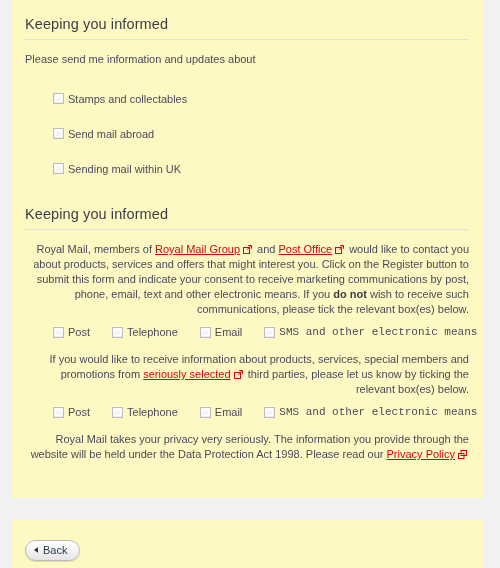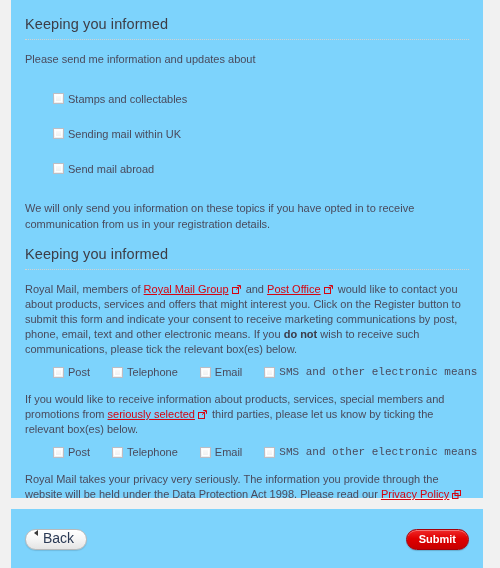--- a/index.html
+++ b/index.html
@@ -17,22 +17,22 @@
   }
 
   .page {
     width: 500px;
     height: 568px;
     position: relative;
     box-sizing: border-box;
   }
 
   .panel {
-    background: #7dd3fc;
-    margin: 0 17px 1px 11px;
+    background: #fef9c3;
+    margin: 0 17px 12px 11px;
     box-sizing: border-box;
   }
 
   .panel-main {
     padding: 10px 14px 12px 14px;
     height: 498px;
     box-sizing: border-box;
   }
 
   .gap {
@@ -64,20 +64,21 @@
     border-top: 1px dotted #d3d3d3;
     margin: 0 0 12px 0;
     height: 0;
   }
 
   p.body-text {
     margin: 0 0 6px 0;
     line-height: 15px;
     color: #4a4a5c;
     font-size: 11px;
+    text-align: right;
   }
 
   p.intro-text {
     margin: 0 0 14px 0;
     line-height: 15px;
     color: #4a4a5c;
     font-size: 11px;
   }
 
   .note-text {
@@ -161,28 +162,29 @@
     margin: 0 2px 0 3px;
     vertical-align: -1px;
   }
   .ext-icon svg { display: block; }
 
   b.strong { font-weight: bold; color: #3b3b48; }
 
   
   .btn-back {
     display: inline-flex;
+    align-items: center;
     justify-content: center;
     height: 21px;
     padding: 0 12px 0 8px;
     border-radius: 11px;
     border: 1px solid #b9b9b9;
     background: linear-gradient(to bottom, #ffffff 0%, #f6f6f6 45%, #e4e4e4 100%);
     box-shadow: 0 1px 1px rgba(0,0,0,0.12), inset 0 1px 0 #ffffff;
-    font-size: 14px;
+    font-size: 11px;
     color: #2b3a55;
     cursor: pointer;
     font-family: "Liberation Sans", sans-serif;
   }
 
   .back-arrow {
     width: 0;
     height: 0;
     border-top: 3px solid transparent;
     border-bottom: 3px solid transparent;
@@ -222,31 +224,30 @@
 
     <p class="intro-text">Please send me information and updates about</p>
 
     <div class="cb-list">
       <div class="cb-row-stacked">
         <span class="checkbox"></span>
         <span class="cb-label">Stamps and collectables</span>
       </div>
       <div class="cb-row-stacked">
         <span class="checkbox"></span>
+        <span class="cb-label">Send mail abroad</span>
+      </div>
+      <div class="cb-row-stacked">
+        <span class="checkbox"></span>
         <span class="cb-label">Sending mail within UK</span>
       </div>
-      <div class="cb-row-stacked">
-        <span class="checkbox"></span>
-        <span class="cb-label">Send mail abroad</span>
-      </div>
     </div>
 
     <div style="height:14px"></div>
 
-    <p class="note-text">We will only send you information on these topics if you have opted in to receive communication from us in your registration details.</p>
 
     <h2 class="section-title">Keeping you informed</h2>
     <hr class="divider">
 
     <p class="body-text"><span>Royal Mail, members of </span><a class="ext-link" href="#">Royal Mail Group</a><span class="ext-icon"><svg width="9" height="9" viewBox="0 0 9 9">
             <rect x="0.5" y="2.5" width="6" height="6" fill="none" stroke="#d40511" stroke-width="1"></rect>
             <path d="M4.2 4.6 L8 0.8" stroke="#d40511" stroke-width="1" fill="none"></path>
             <path d="M5.2 0.5 L8.5 0.5 L8.5 3.8" stroke="#d40511" stroke-width="1" fill="none"></path>
           </svg></span><span> and </span><a class="ext-link" href="#">Post Office</a><span class="ext-icon"><svg width="9" height="9" viewBox="0 0 9 9">
             <rect x="0.5" y="2.5" width="6" height="6" fill="none" stroke="#d40511" stroke-width="1"></rect>
@@ -305,16 +306,15 @@
 
   </div>
 
   <div class="gap"></div>
 
   <div class="panel panel-footer">
     <button class="btn-back">
       <span class="back-arrow"></span>
       <span>Back</span>
     </button>
-    <button class="btn-submit">Submit</button>
   </div>
 
 </div>
 
 </body></html>

